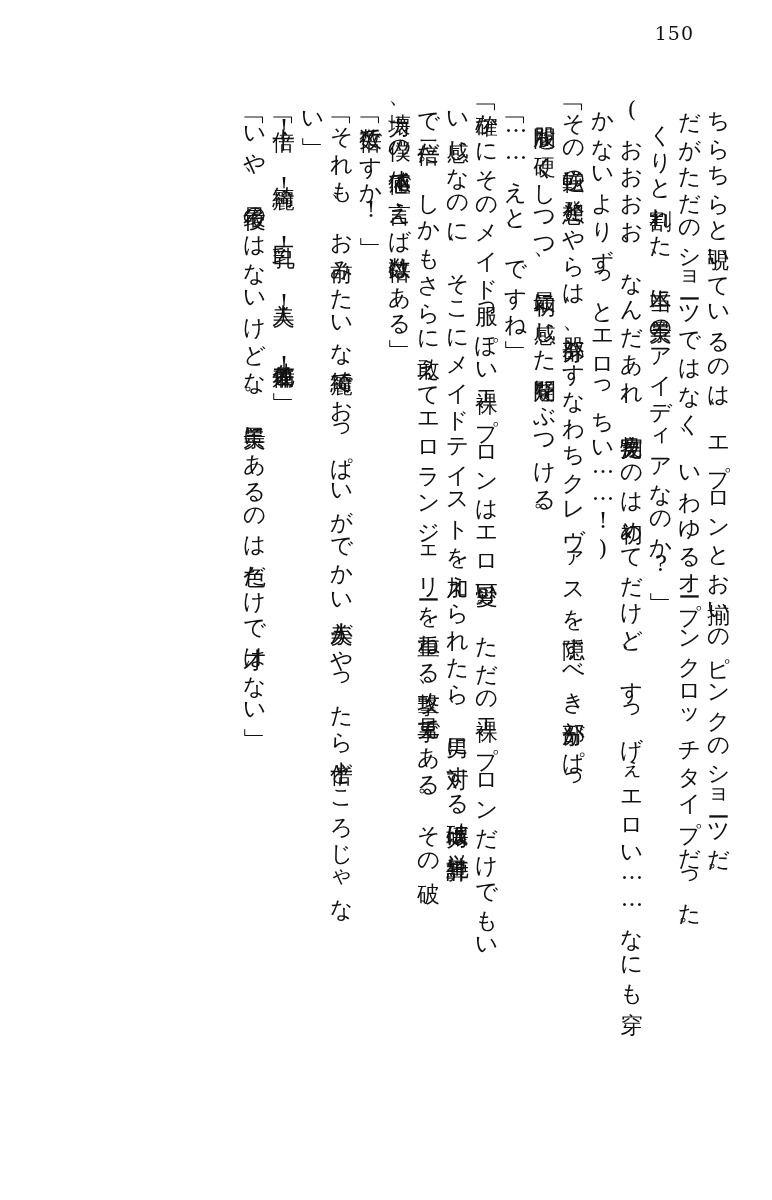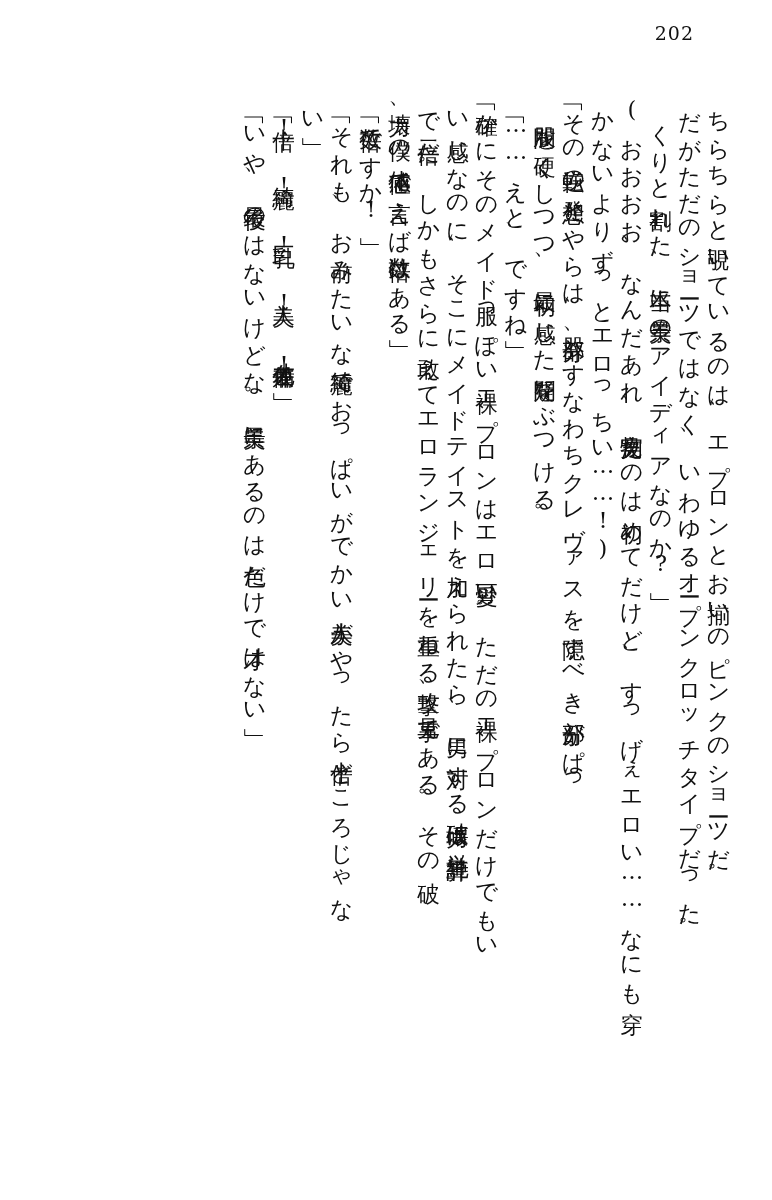--- a/index.html
+++ b/index.html
@@ -63,21 +63,21 @@
   .vline.indent {
     padding-top: 13px;
     height: 1057px;
   }
 </style>
 </head>
 <body>
 
 <div id="page">
 
-  <div id="page-number">202</div>
+  <div id="page-number">150</div>
 
   <div id="text-block">
     <div class="vline">ちらちらと覗いているのは、エプロンとお揃いのピンクのショーツだ。</div>
     <div class="vline">だがただのショーツではなく、いわゆるオープンクロッチタイプだった。</div>
     <div class="vline indent">くりと割れた、本当に美景のアイディアなのか?」</div>
     <div class="vline">(おおおお、なんだあれ、実物見たのは初めてだけど、すっげぇエロい……なにも穿</div>
     <div class="vline">かないよりずっとエロっちい……!)</div>
     <div class="vline">「その逆転の発想とやらは、股部分、すなわちクレヴァスを隠すべき部分がぱっ</div>
     <div class="vline indent">股間を硬くしつつ、最初に感じた疑問をぶつける。</div>
     <div class="vline indent">「……えと、ですね」</div>

